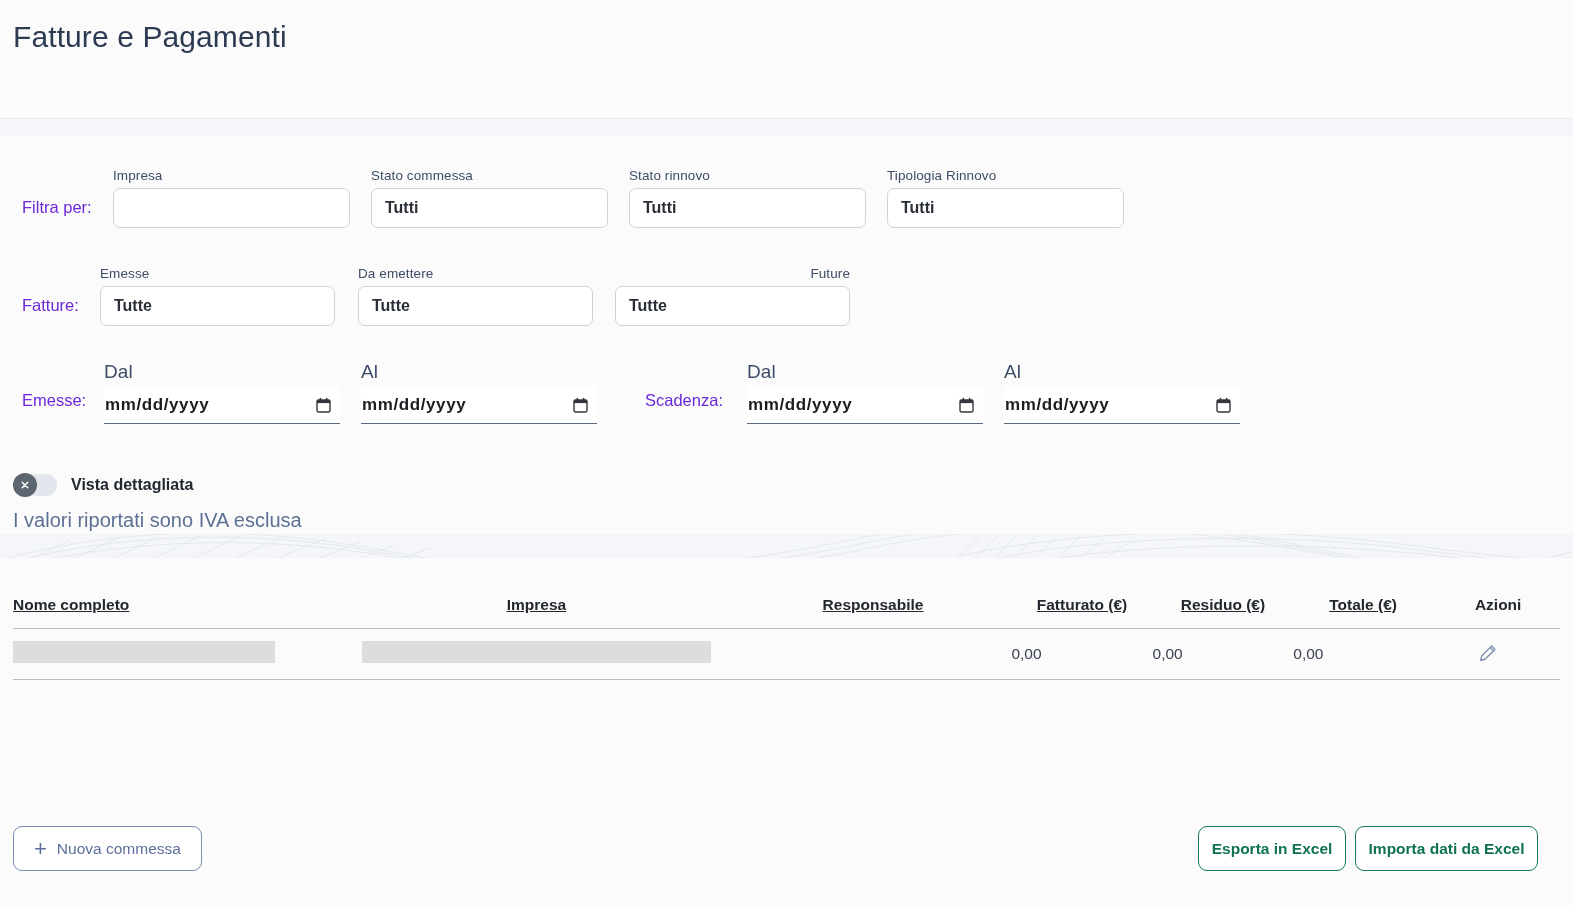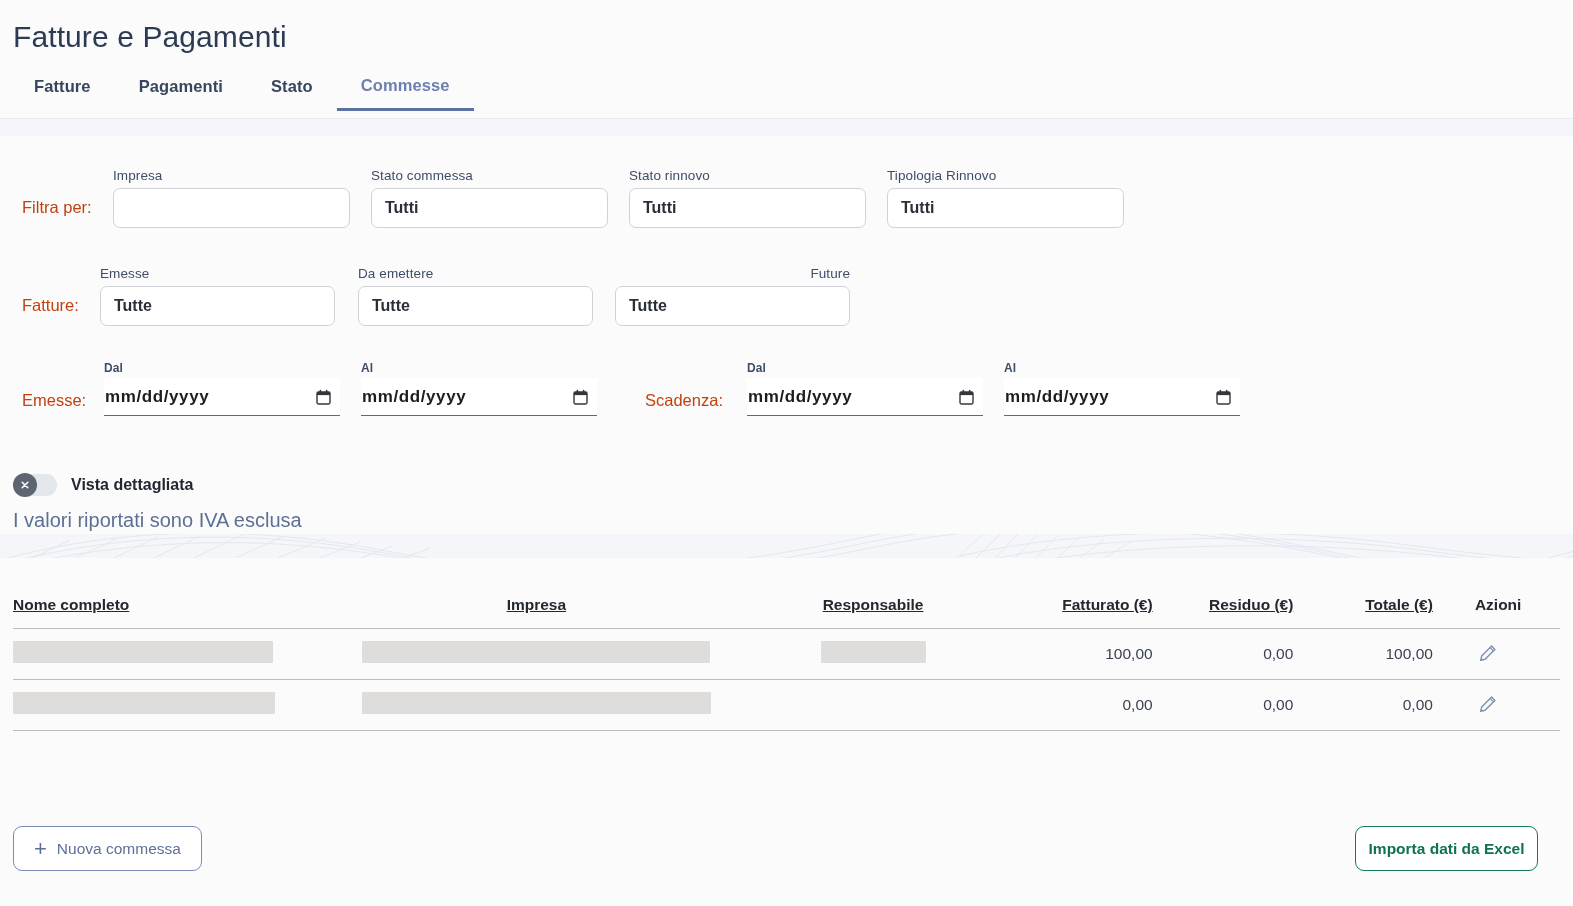--- a/index.html
+++ b/index.html
@@ -39,38 +39,38 @@
   .band {
     position: absolute; left: 0; top: 119px; width: 1573px; height: 17px;
     background: #f4f6fa;
   }
 
   
   .filters { position: absolute; left: 0; top: 150px; width: 1573px; }
 
   .frow { position: relative; height: 98px; }
   .frow-label {
-    position: absolute; font-size: 16.5px; color: #c2410c; font-weight: 400;
+    position: absolute; font-size: 16.5px; color: #6d28d9; font-weight: 400;
   }
   .field { position: absolute; }
   .field-label {
     font-size: 13.5px; color: #3d4d66; margin-bottom: 5px;
     display: block; letter-spacing: .1px;
   }
   .field-box {
     height: 40px; border: 1px solid #cfd2d8; border-radius: 7px;
     background: #ffffff; display: flex; align-items: center;
     padding: 0 13px; font-size: 16px; font-weight: 600; color: #2a2f38;
     cursor: pointer;
   }
   .field-box.empty { color: transparent; }
 
   
   .datefield { position: absolute; }
-  .datefield .field-label { font-size: 12px; color: #3d4d66; margin-bottom: 3px; font-weight: bold; }
+  .datefield .field-label { font-size: 19px; color: #3d4d66; margin-bottom: 3px; }
   .date-box {
     height: 38px; width: 100%;
     background: #ffffff; border: none; border-bottom: 1.5px solid #5a6b80;
     display: flex; align-items: center; justify-content: space-between;
     padding: 0 9px 0 1px; cursor: text;
   }
   .date-text {
     font-size: 17px; font-weight: 700; color: #1b1d21;
     letter-spacing: .6px; font-family: "Liberation Sans", sans-serif;
   }
@@ -112,21 +112,21 @@
   }
   table.grid th .sortable { text-decoration: underline; cursor: pointer; }
   table.grid thead tr { border-bottom: 1px solid #b9bcc2; }
   table.grid td {
     padding: 12px 0; font-size: 15.5px; color: #3a4250;
     border-bottom: 1px solid #b9bcc2;
   }
   .c-name   { width: 330px; text-align: left; }
   .c-imp    { width: 400px; text-align: center; }
   .c-resp   { width: 290px; text-align: center; }
-  .c-fat, .c-res, .c-tot { width: 145px; text-align: right; }
+  .c-fat, .c-res, .c-tot { width: 145px; }
   .c-act    { width: 130px; text-align: left; padding-left: 42px !important; }
   th.c-act  { padding-left: 42px; }
 
   .redact {
     display: inline-block; height: 22px; background: #dedddb; border-radius: 1px;
   }
   .pencil-btn {
     display: inline-flex; align-items: center; justify-content: center;
     width: 26px; height: 24px; cursor: pointer; background: none; border: none; padding: 0;
   }
@@ -145,34 +145,20 @@
   .btn-export { left: 1198px; top: 0; width: 148px; }
   .btn-import { left: 1355px; top: 0; width: 183px; text-align: right; }
 </style>
 </head>
 <body>
 
 <div class="page">
 
   <div class="page-title">Fatture e Pagamenti</div>
 
-  <div class="tabs">
-    <div class="tab">
-      <span>Fatture</span>
-    </div>
-    <div class="tab">
-      <span>Pagamenti</span>
-    </div>
-    <div class="tab">
-      <span>Stato</span>
-    </div>
-    <div class="tab active">
-      <span>Commesse</span>
-    </div>
-  </div>
 
   <div class="head-rule"></div>
   <div class="band"></div>
 
   <div class="filters">
 
     <div class="frow">
       <div class="frow-label" style="left:22px; top:48px;">Filtra per:</div>
 
       <div class="field" style="left:113px; top:18px; width:237px;">
@@ -331,43 +317,20 @@
           </th>
           <th class="c-tot">
             <span class="sortable">Totale (€)</span>
           </th>
           <th class="c-act">
             <span>Azioni</span>
           </th>
         </tr>
       </thead>
       <tbody>
-        <tr>
-          <td class="c-name">
-            <span class="redact" style="width:260px"></span>
-          </td>
-          <td class="c-imp">
-            <span class="redact" style="width:348px"></span>
-          </td>
-          <td class="c-resp">
-            <span class="redact" style="width:105px"></span>
-          </td>
-          <td class="c-fat">100,00</td>
-          <td class="c-res">0,00</td>
-          <td class="c-tot">100,00</td>
-          <td class="c-act">
-            <button class="pencil-btn">
-              <svg width="19" height="19" viewBox="0 0 19 19">
-                <path d="M13.6 2.1 l3.3 3.3 -9.9 9.9 -4.3 1 1-4.3 z" fill="none" stroke="#7d90ac" stroke-width="1.4" stroke-linejoin="round"></path>
-                <path d="M12.1 3.6 l3.3 3.3" stroke="#7d90ac" stroke-width="1.2"></path>
-                <path d="M2.7 16.3 l1.6-.4 -1.2-1.2 z" fill="#7d90ac"></path>
-              </svg>
-            </button>
-          </td>
-        </tr>
         <tr>
           <td class="c-name">
             <span class="redact" style="width:262px"></span>
           </td>
           <td class="c-imp">
             <span class="redact" style="width:349px"></span>
           </td>
           <td class="c-resp"></td>
           <td class="c-fat">0,00</td>
           <td class="c-res">0,00</td>
@@ -385,18 +348,21 @@
       </tbody>
     </table>
 
   </div>
 
   <div class="footer">
     <div class="btn btn-new">
       <span class="plus">+</span>
       <span>Nuova commessa</span>
     </div>
+    <div class="btn btn-green btn-export">
+      <span>Esporta in Excel</span>
+    </div>
     <div class="btn btn-green btn-import">
       <span>Importa dati da Excel</span>
     </div>
   </div>
 
 </div>
 
 </body></html>

